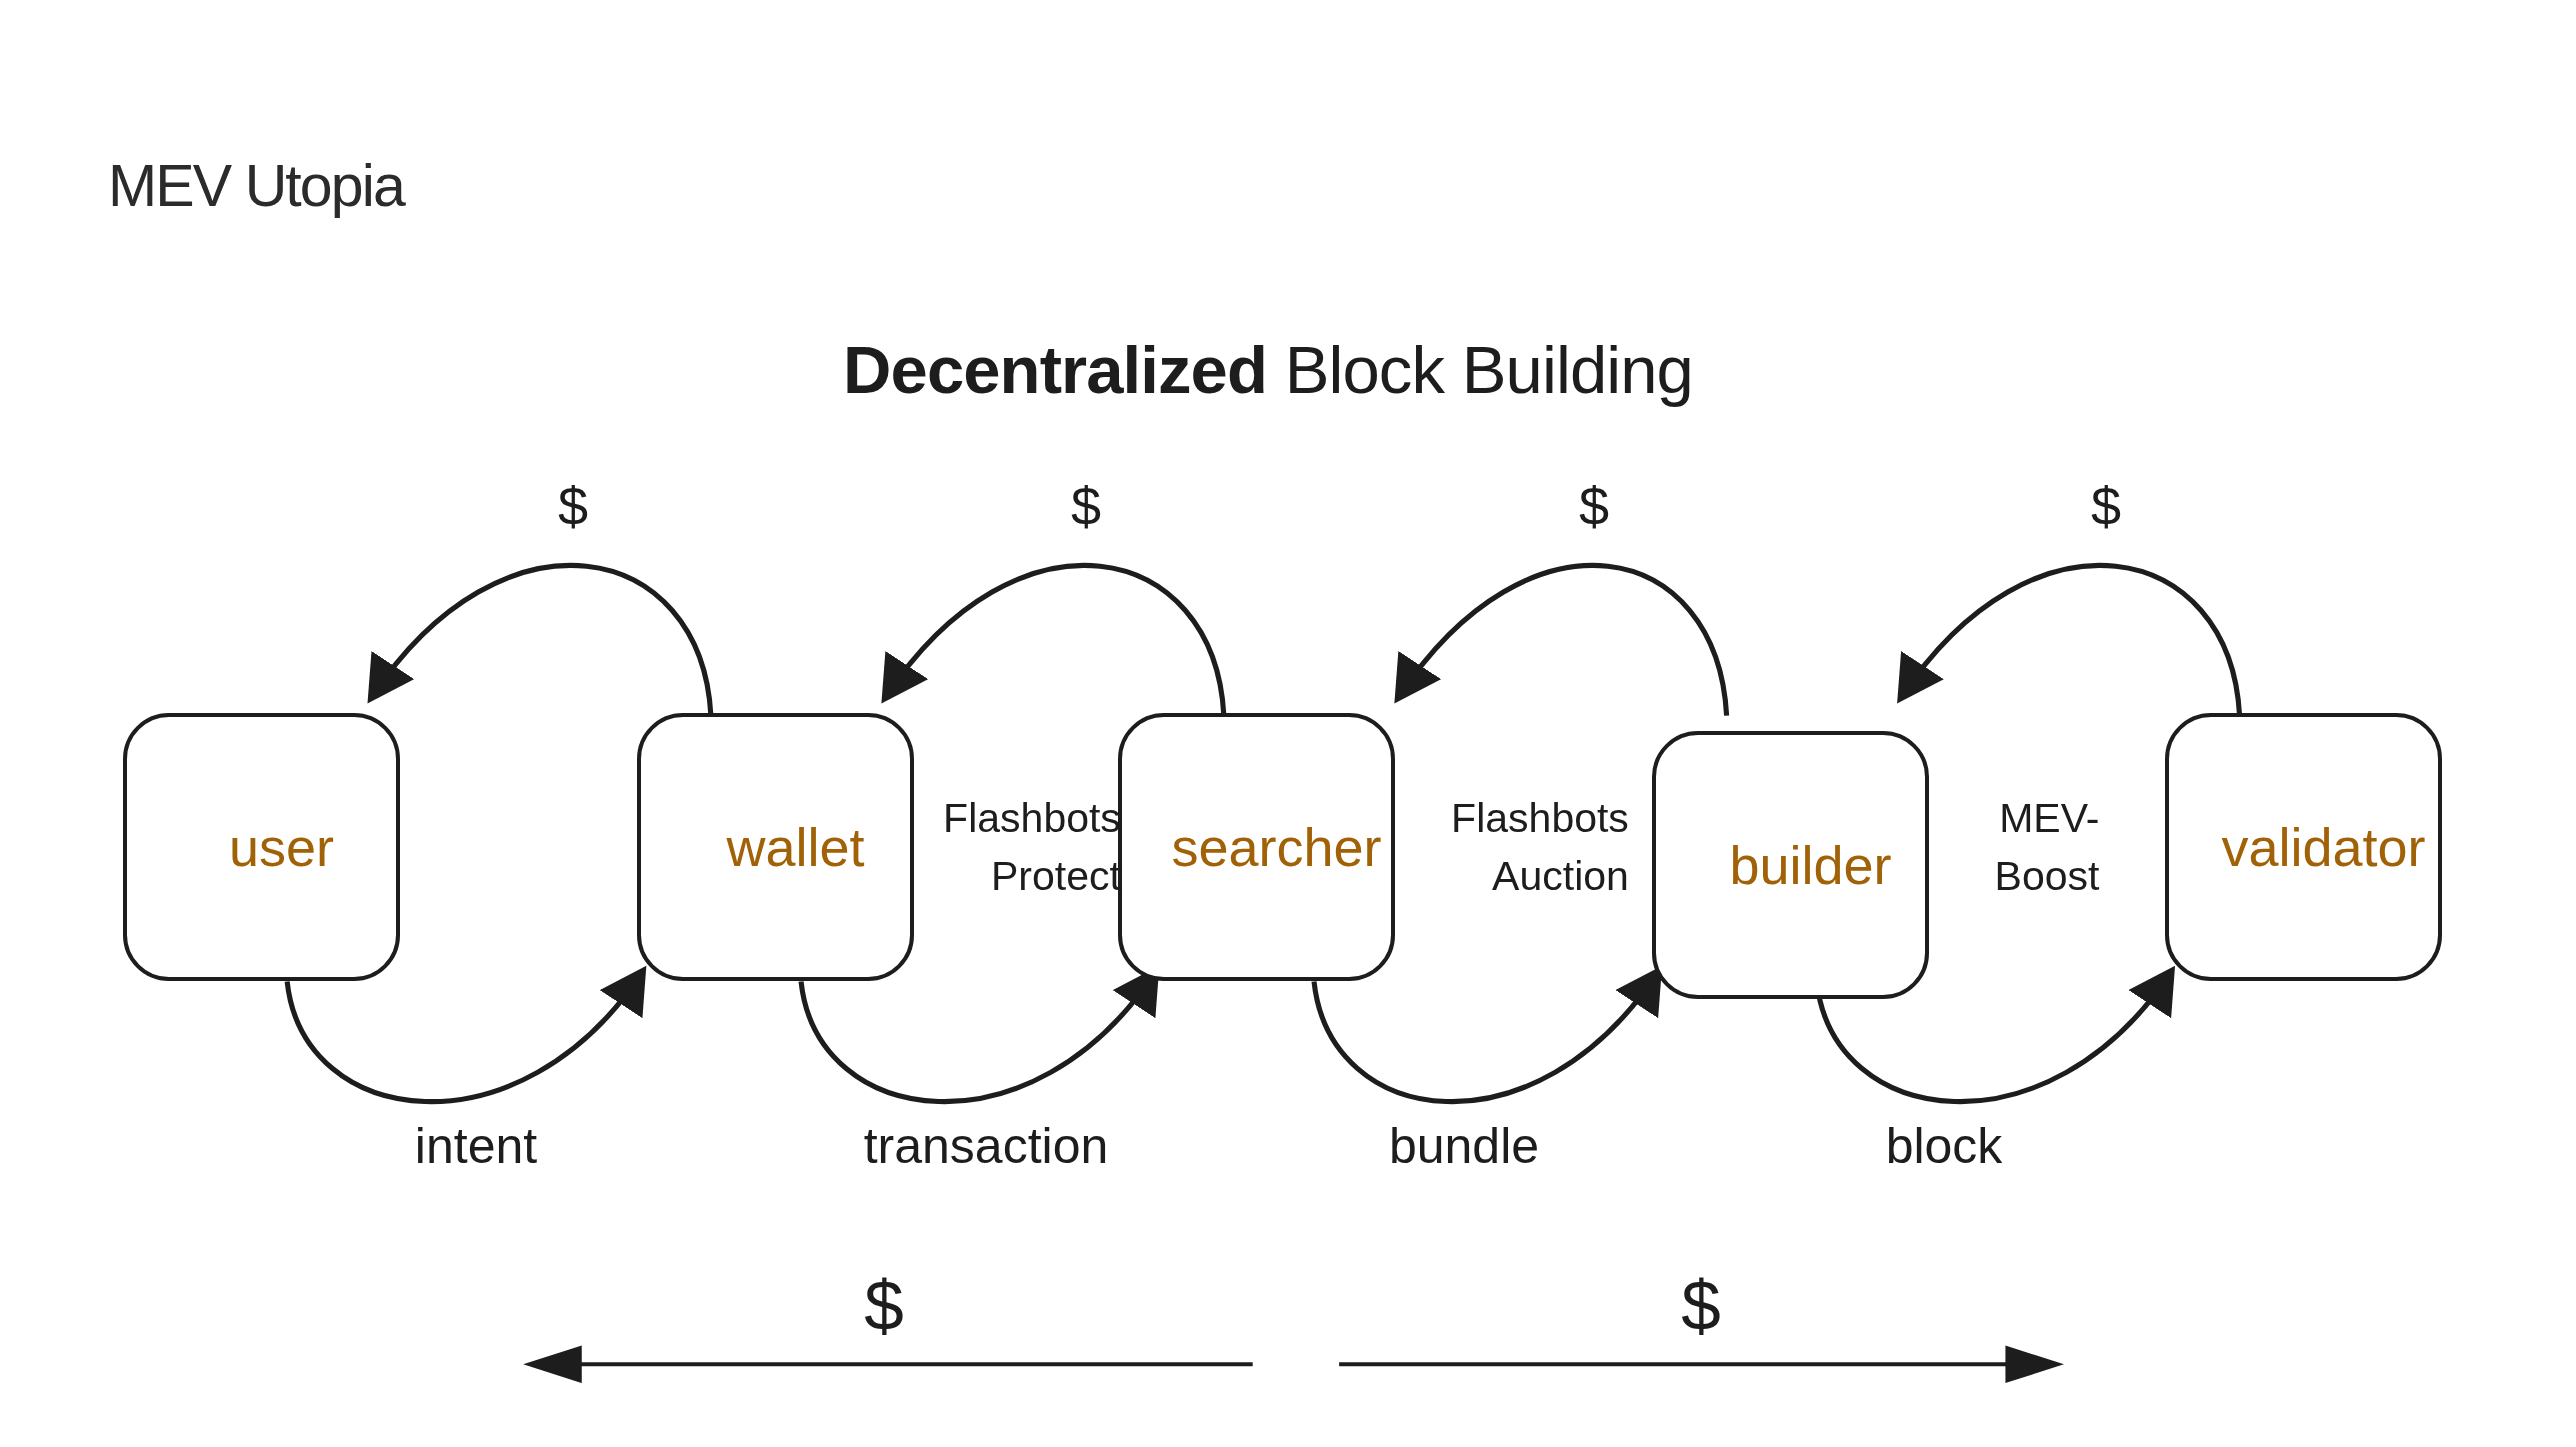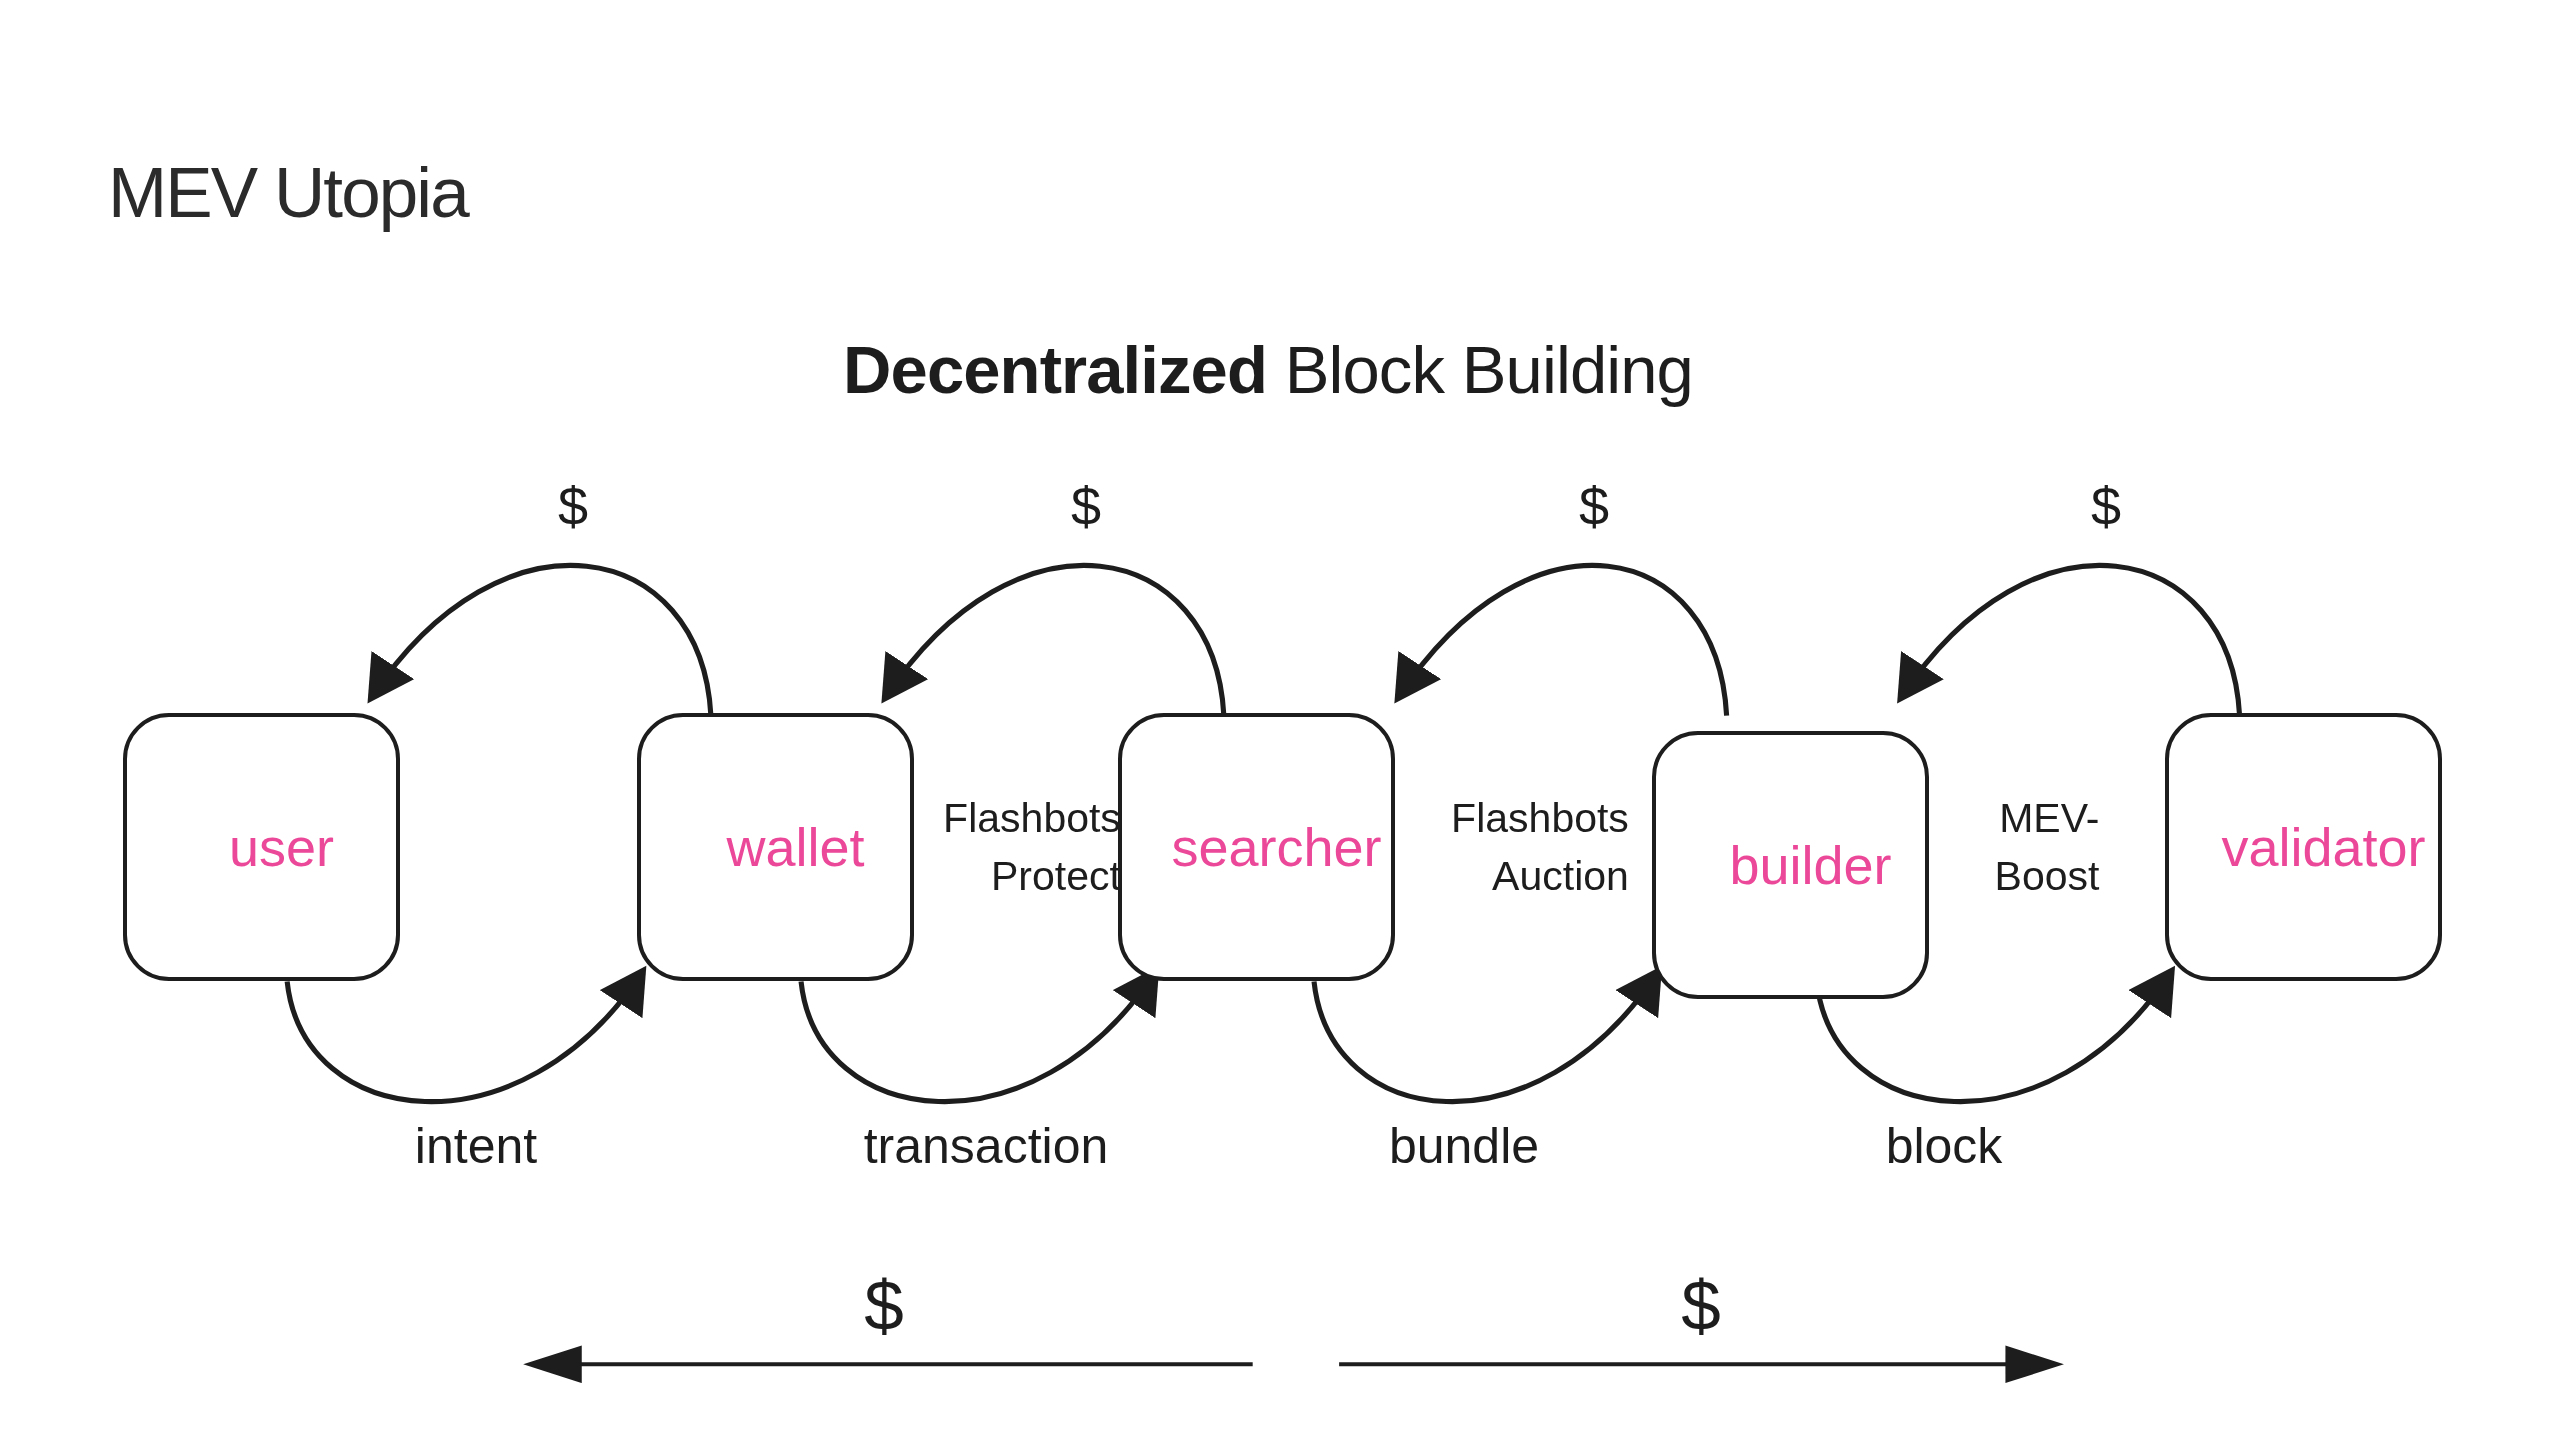--- a/index.html
+++ b/index.html
@@ -2,40 +2,40 @@
 <html style="font-size:15px"><head>
 <meta charset="utf-8">
 <style>
   html, body { margin: 0; padding: 0; background: #ffffff; }
   body { width: 2576px; height: 1448px; overflow: hidden;
          font-family: "Liberation Sans", "DejaVu Sans", sans-serif; }
   #canvas { position: relative; width: 2576px; height: 1448px; background: #ffffff; }
 
   .page-title {
     position: absolute; left: 108px; top: 156px;
-    font-size: 71px; line-height: 1.05; color: #2b2b2b;
+    font-size: 59px; line-height: 1.05; color: #2b2b2b;
     letter-spacing: -1.9px; white-space: nowrap;
   }
   .subtitle {
     position: absolute; left: 0; top: 331px; width: 2536px;
     text-align: center; font-size: 67px; color: #1d1d1d; letter-spacing: -0.9px;
     white-space: nowrap;
   }
   .subtitle .em { font-weight: 700; }
 
   svg.arrows { position: absolute; left: 0; top: 0; }
   svg.arrows path.flow { fill: none; stroke-width: 5.5px; }
   svg.arrows path.money-line { fill: none; stroke-width: 4.5px; }
   .ah-fill { fill: #1d1d1d; }
 
   .node {
     position: absolute; top: 713px; width: 277px; height: 268px;
     box-sizing: border-box; border: 4.6px solid #1d1d1d; border-radius: 46px;
     background: #ffffff; display: flex; align-items: center; justify-content: center;
-    font-size: 54px; color: #ec4899; padding-left: 40px;
+    font-size: 54px; color: #a16207; padding-left: 40px;
   }
   .node.n0 { left: 123px; }
   .node.n1 { left: 637px; }
   .node.n2 { left: 1118px; }
   .node.n3 { left: 1652px; margin-top: 18px; }
   .node.n4 { left: 2165px; }
 
   .gap-label {
     position: absolute; top: 847px; transform: translate(-50%, -50%);
     text-align: right; font-size: 41px; line-height: 1.42; color: #1d1d1d;

